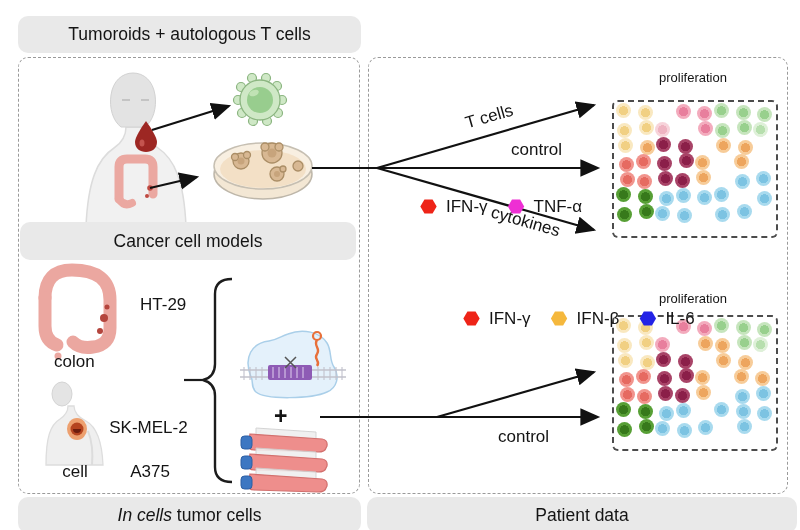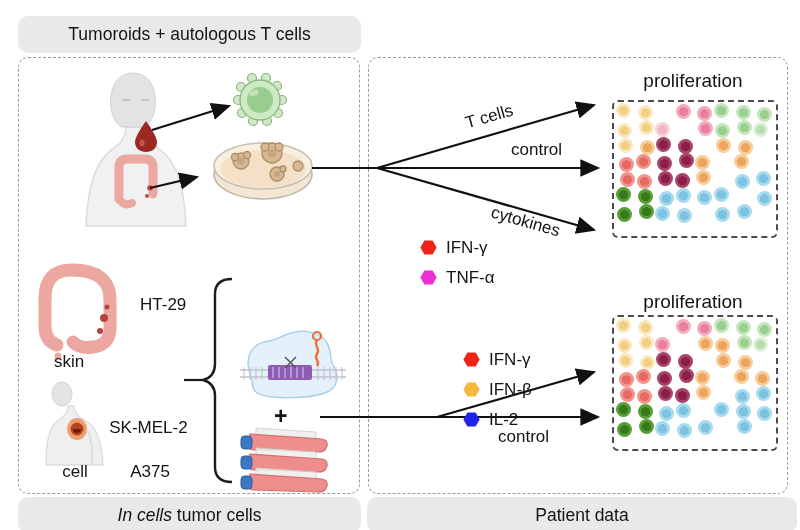--- a/index.html
+++ b/index.html
@@ -7,35 +7,36 @@
           font-family:"Liberation Sans",sans-serif;color:#141414;}
   .hdr{position:absolute;background:#e9e9e9;border-radius:10px;display:flex;
        align-items:center;justify-content:center;font-size:17.5px;color:#141414;z-index:2;}
   .panel{position:absolute;border:1.6px dashed #9a9a9a;border-radius:10px;z-index:0;}
   .lbl{position:absolute;z-index:3;font-size:17px;white-space:nowrap;}
   .center{text-align:center;}
   .rot{transform-origin:center;}
   svg.layer{position:absolute;left:0;top:0;z-index:1;}
   .screenbox{position:absolute;width:162px;border:2px dashed #4c4c4c;border-radius:6px;z-index:2;}
   .cell{position:absolute;width:15px;height:15px;border-radius:50%;}
-  .prolif{position:absolute;width:162px;text-align:center;font-size:19px;z-index:3;}
-  .legend{position:absolute;z-index:3;display:flex;flex-direction:column;gap:13px;margin-top:41px;}
+  .prolif{position:absolute;width:162px;text-align:center;font-size:13px;z-index:3;}
+  .legend{position:absolute;z-index:3;display:flex;flex-direction:row;gap:20px;}
   .legend-row{display:flex;align-items:center;gap:9px;height:17px;}
   .hex{width:17px;height:15px;display:inline-block;
        clip-path:polygon(26% 4%,74% 4%,98% 50%,74% 96%,26% 96%,2% 50%);}
   .legend-label{font-size:17px;}
   .plus{position:absolute;font-size:23px;font-weight:bold;z-index:3;}
   i{font-style:italic;}
 </style>
 </head>
 <body>
 
 <div id="canvas">
 
   <div class="hdr" style="left:18px;top:16px;width:343px;height:37px">Tumoroids + autologous T cells</div>
+  <div class="hdr" style="left:20px;top:222px;width:336px;height:38px">Cancer cell models</div>
   <div class="hdr" style="left:18px;top:497px;width:343px;height:36px">
     <span><i>In cells</i><span> tumor cells</span></span>
   </div>
   <div class="hdr" style="left:367px;top:497px;width:430px;height:36px">Patient data</div>
 
   <div class="panel" style="left:18px;top:57px;width:340px;height:435px"></div>
   <div class="panel" style="left:368px;top:57px;width:418px;height:435px"></div>
 
   <svg class="layer" width="800" height="530" viewBox="0 0 800 530">
     <defs>
@@ -162,21 +163,21 @@
       <path d="M312,168 L377,168"></path>
       <path d="M377,168 L594,105" marker-end="url(#ah)"></path>
       <path d="M377,168 L598,168" marker-end="url(#ah)"></path>
       <path d="M377,168 L594,230" marker-end="url(#ah)"></path>
       <path d="M320,417 L598,417" marker-end="url(#ah)"></path>
       <path d="M437,417 L594,372" marker-end="url(#ah)"></path>
     </g>
   </svg>
 
   <div class="lbl" style="left:140px;top:295px">HT-29</div>
-  <div class="lbl" style="left:54px;top:352px">skin</div>
+  <div class="lbl" style="left:54px;top:352px">colon</div>
   <div class="lbl center" style="left:106px;top:418px;width:85px">SK-MEL-2</div>
   <div class="lbl center" style="left:120px;top:462px;width:60px">A375</div>
   <div class="lbl center" style="left:50px;top:462px;width:50px">cell</div>
 
   <div class="plus" style="left:274px;top:403px">+</div>
 
   <div class="lbl rot" style="left:465px;top:107px;transform:rotate(-16deg)">T cells</div>
   <div class="lbl" style="left:511px;top:140px">control</div>
   <div class="lbl rot" style="left:490px;top:212px;transform:rotate(16deg)">cytokines</div>
 
@@ -196,21 +197,21 @@
       <div class="legend-row">
         <span class="hex" style="background: rgb(238, 36, 24);"></span>
         <span class="legend-label">IFN-γ</span>
       </div>
       <div class="legend-row">
         <span class="hex" style="background: rgb(245, 184, 61);"></span>
         <span class="legend-label">IFN-β</span>
       </div>
       <div class="legend-row">
         <span class="hex" style="background: rgb(35, 35, 230);"></span>
-        <span class="legend-label">IL-2</span>
+        <span class="legend-label">IL-6</span>
       </div>
     </div>
 
   <div class="prolif" style="left:612px;top:70px">proliferation</div>
   <div class="screenbox" style="left:612px;top:100px;height:134px">
       <div class="cell" style="left: 2px; top: 1px; background: radial-gradient(circle at 50% 52%, rgb(241, 208, 131) 0px, rgb(241, 208, 131) 42%, rgb(249, 232, 192) 43%);"></div>
       <div class="cell" style="left: 23.6px; top: 3px; background: radial-gradient(circle at 50% 52%, rgb(241, 208, 131) 0px, rgb(241, 208, 131) 42%, rgb(249, 232, 192) 43%);"></div>
       <div class="cell" style="left: 61.8px; top: 2px; background: radial-gradient(circle at 50% 52%, rgb(232, 127, 157) 0px, rgb(232, 127, 157) 42%, rgb(243, 171, 189) 43%);"></div>
       <div class="cell" style="left: 83.4px; top: 4px; background: radial-gradient(circle at 50% 52%, rgb(232, 127, 157) 0px, rgb(232, 127, 157) 42%, rgb(243, 171, 189) 43%);"></div>
       <div class="cell" style="left: 100px; top: 1px; background: radial-gradient(circle at 50% 52%, rgb(152, 208, 141) 0px, rgb(152, 208, 141) 42%, rgb(198, 229, 189) 43%);"></div>

